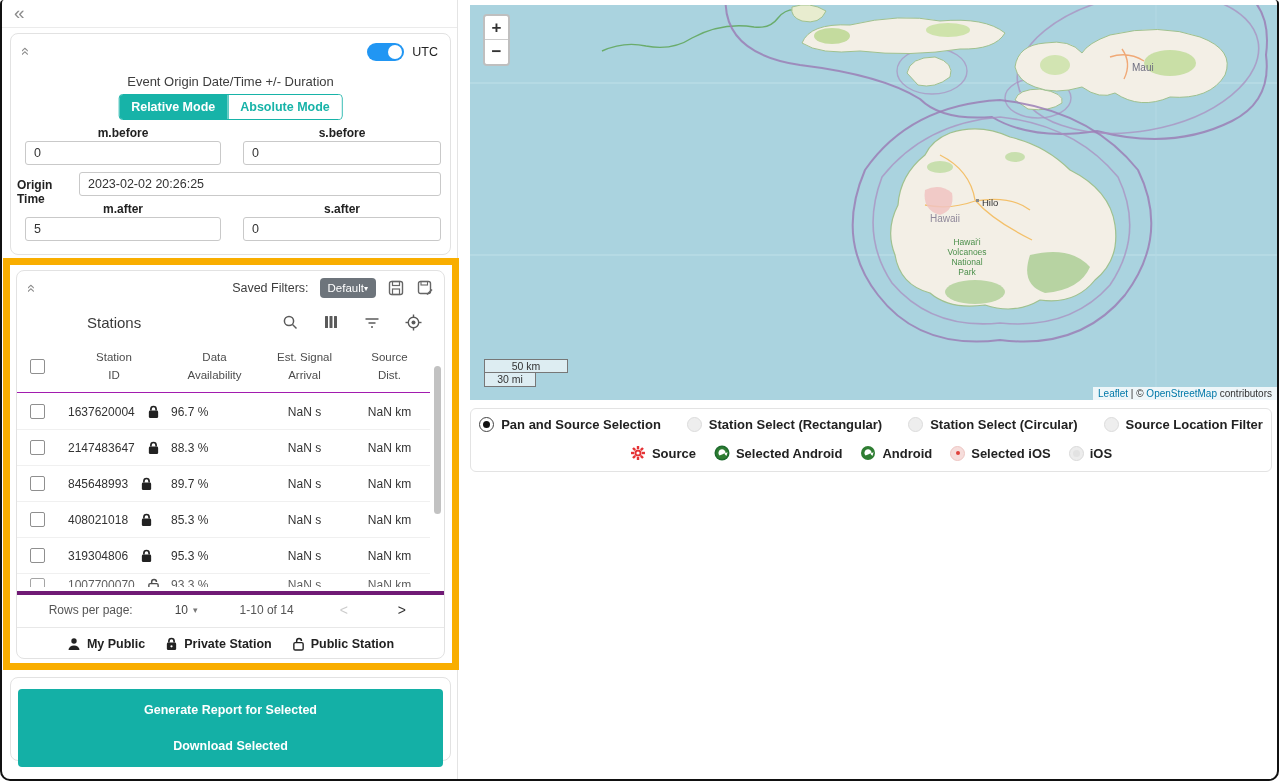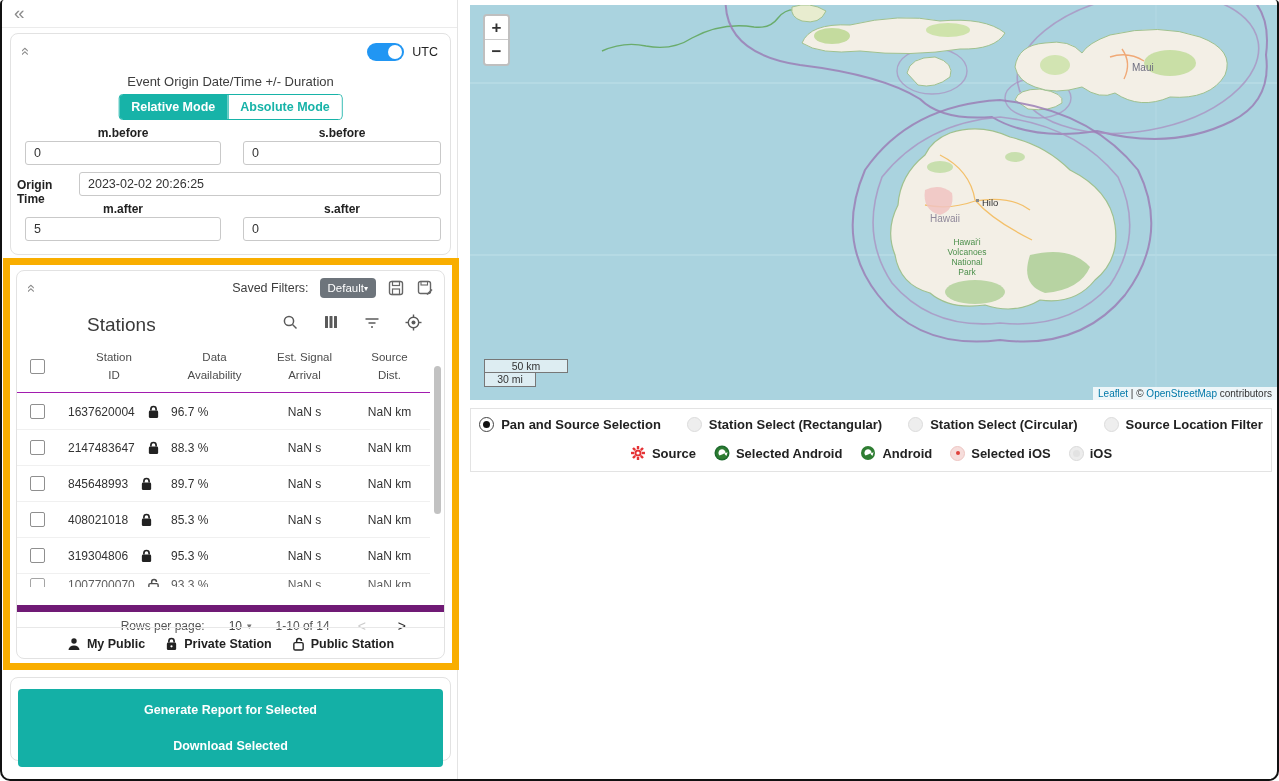--- a/index.html
+++ b/index.html
@@ -41,34 +41,34 @@
   
   .highlight { position:absolute; left:3px; top:258px; width:456px; height:412px; border:7px solid #f9ae00; z-index:40; pointer-events:none; }
 
   
   #p-stations { left:14px; top:270px; width:429px; height:389px; }
   .sf-row { position:absolute; top:7px; right:10px; display:flex; align-items:center; gap:11px; }
   .sf-label { font-size:12.5px; color:#3d3d3d; }
   .btn-default { background:#6d747b; color:#fff; font-size:11.5px; border:none; border-radius:4px; padding:4px 8px; display:flex; align-items:center; cursor:pointer; font-family:"Liberation Sans",sans-serif; }
   .icon-btn { width:18px; height:18px; display:inline-flex; align-items:center; justify-content:center; cursor:pointer; }
   .title-row { position:absolute; top:40px; left:0; right:0; height:24px; }
-  .st-title { position:absolute; left:70px; top:3px; font-size:19px; color:#3a3a3a; }
+  .st-title { position:absolute; left:70px; top:3px; font-size:15px; color:#3a3a3a; }
   .st-icons { position:absolute; right:22px; top:2px; display:flex; gap:23px; align-items:center; }
   .thead { position:absolute; top:70px; left:0; right:14px; height:52px; display:grid; grid-template-columns:44px 106px 95px 85px 85px; align-items:center; border-bottom:1px solid #a21caf; }
   .th { text-align:center; font-size:11.5px; color:#4c4c4c; line-height:1.5; }
   .rows-area { position:absolute; top:123px; left:0; right:14px; height:199px; overflow:hidden; }
   .trow { height:36px; display:grid; grid-template-columns:44px 106px 95px 85px 85px; align-items:center; border-bottom:1px solid #f0f0f0; cursor:pointer; }
   .trow:nth-child(6) { border-bottom:none; }
   .cell-id { display:flex; align-items:center; gap:12px; font-size:12px; color:#333; justify-content:flex-start; padding-left:7px; }
   .cell { font-size:12px; color:#333; text-align:center; }
   .cell.avail { text-align:left; padding-left:4px; }
   .checkbox { width:15px; height:15px; border:1.5px solid #8f8f8f; border-radius:2px; margin-left:13px; background:#fff; cursor:pointer; }
   .clipped-wrap { height:13px; overflow:hidden; opacity:.8; }
   .scroll-thumb { position:absolute; right:3px; top:95px; width:7px; height:148px; background:#c2c2c2; border-radius:4px; cursor:grab; }
-  .pag-row { position:absolute; top:334px; left:0; right:0; height:34px; border-top:7px solid #701a75; display:flex; align-items:center; justify-content:flex-end; gap:24px; padding-right:34px; font-size:12px; color:#555; }
+  .pag-row { position:absolute; top:320px; left:0; right:0; height:34px; border-top:4px solid #701a75; display:flex; align-items:center; justify-content:flex-end; gap:42px; padding-right:34px; font-size:12px; color:#555; }
   .pag-val { display:flex; align-items:center; gap:5px; color:#444; }
   .pag-caret { font-size:9px; color:#777; }
   .pag-arrow { font-size:14px; color:#333; cursor:pointer; padding:0 4px; }
   .pag-arrow.disabled { color:#ccc; cursor:default; }
   .legend-row { position:absolute; top:356px; left:0; right:0; height:32px; border-top:1px solid #e8e8e8; display:flex; align-items:center; justify-content:center; gap:20px; }
   .legend-item { display:flex; align-items:center; gap:6px; font-size:12.5px; color:#222; font-weight:bold; }
 
   
   #p-actions { left:8px; top:677px; width:441px; height:84px; }
   .action-btn { position:absolute; left:7px; right:7px; height:42px; background:#14b0a6; color:#fff; font-weight:bold; font-size:12.5px; border:none; border-radius:4px; cursor:pointer; font-family:"Liberation Sans",sans-serif; }
@@ -81,21 +81,21 @@
   .zoomctl .zbtn { width:100%; height:24px; display:flex; align-items:center; justify-content:center; font-size:17px; font-weight:bold; color:#333; cursor:pointer; background:#fff; }
   .zoomctl .zbtn:first-child { border-bottom:1px solid #ccc; border-radius:3px 3px 0 0; }
   .zoomctl .zbtn:last-child { border-radius:0 0 3px 3px; }
   .scalebar { position:absolute; left:14px; bottom:13px; z-index:10; font-size:10.5px; color:#333; }
   .scale-km { width:84px; border:1.5px solid #777; background:rgba(255,255,255,.6); text-align:center; height:14px; line-height:12px; }
   .scale-mi { width:52px; border:1.5px solid #777; border-top:none; background:rgba(255,255,255,.6); text-align:center; height:14px; line-height:12px; }
   .attribution { position:absolute; right:0; bottom:0; background:rgba(255,255,255,.8); padding:1px 5px; font-size:10px; color:#333; z-index:10; }
   .attribution a { color:#0078a8; text-decoration:none; cursor:pointer; }
 
   
-  .mapctl { position:absolute; left:470px; top:408px; width:802px; height:64px; background:#fff; border:1px solid #e3e3e3; border-radius:0; }
+  .mapctl { position:absolute; left:470px; top:408px; width:802px; height:64px; background:#fff; border:1px solid #e3e3e3; border-radius:6px; }
   .modes-row { position:absolute; top:8px; left:0; right:0; display:flex; justify-content:center; gap:26px; align-items:center; }
   .mode { display:flex; align-items:center; gap:7px; font-size:13px; color:#222; font-weight:bold; cursor:pointer; }
   .radio { width:15px; height:15px; border-radius:50%; background:#eeeeee; border:1px solid #dcdcdc; }
   .radio.sel { background:#fff; border:1.5px solid #444; position:relative; }
   .radio.sel::after { content:""; position:absolute; left:3px; top:3px; width:7px; height:7px; border-radius:50%; background:#111; }
   .markers-row { position:absolute; top:36px; left:0; right:0; display:flex; justify-content:center; gap:18px; align-items:center; }
   .marker-item { display:flex; align-items:center; gap:6px; font-size:13px; color:#222; font-weight:bold; }
   .dot { width:15px; height:15px; border-radius:50%; }
   .dot.sel-ios { background:#f6dddb; border:1px solid #eec6c3; position:relative; }
   .dot.sel-ios::after { content:""; position:absolute; left:4.5px; top:4.5px; width:4px; height:4px; border-radius:50%; background:#df423c; }

